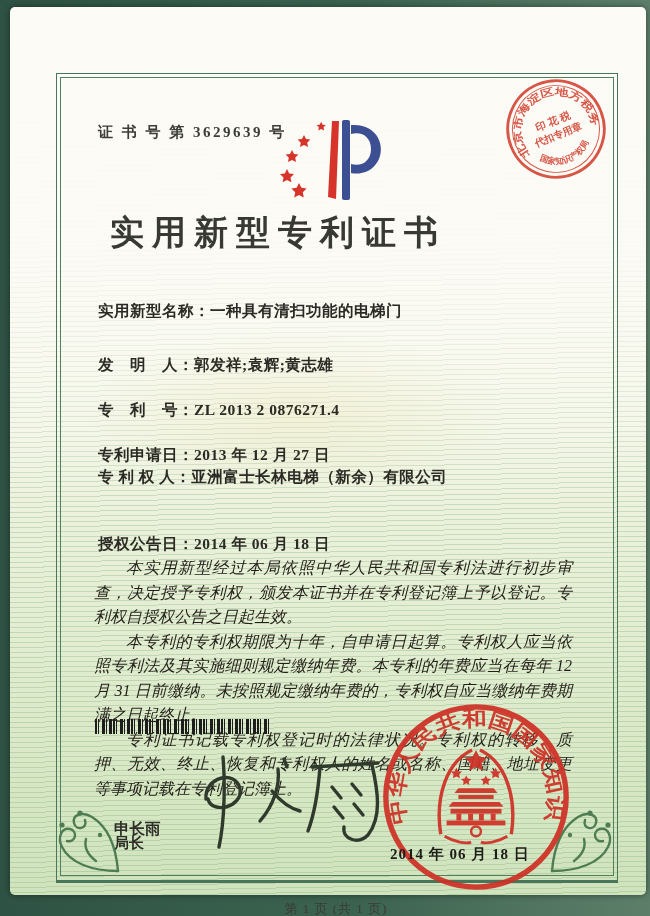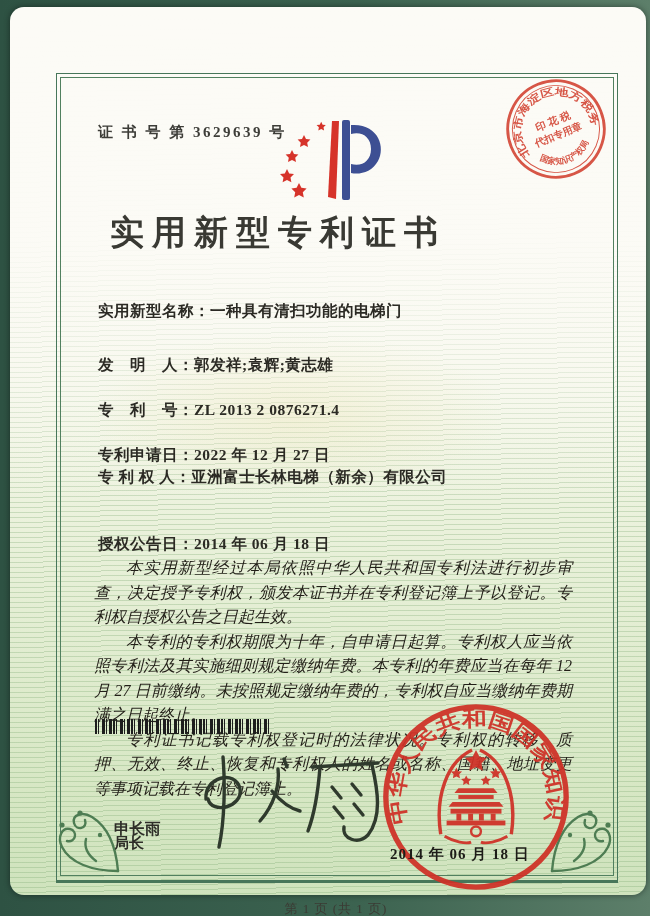--- a/index.html
+++ b/index.html
@@ -3,21 +3,21 @@
 <meta charset="utf-8">
 <style>
   html,body{margin:0;padding:0;}
   body{
     width:650px;height:916px;position:relative;overflow:hidden;
     background:linear-gradient(90deg,#2e5243 0%,#3c6350 55%,#5d7f6a 100%);
     font-family:"Liberation Serif","DejaVu Serif",serif;
   }
   .paper{
     position:absolute;left:10px;top:7px;width:636px;height:888px;
-    border-radius:14px;
+    border-radius:5px;
     box-shadow:0 0 6px rgba(0,0,0,.45);
     background:
       radial-gradient(ellipse 300px 120px at 45% 46%, rgba(233,220,160,.25), rgba(233,220,160,0) 70%),
       linear-gradient(180deg, rgba(252,251,246,1) 0%, rgba(252,251,246,.95) 26%, rgba(252,251,246,0) 56%),
       repeating-linear-gradient(179deg, rgba(118,165,108,.30) 0px, rgba(118,165,108,.30) 1px, rgba(118,165,108,0) 1px, rgba(118,165,108,0) 5px),
       linear-gradient(180deg,#fcfbf6 0%,#f6f7ea 40%,#e6efd6 65%,#d7e7c4 88%,#cfe3bd 100%);
   }
   .frame-outer{
     position:absolute;left:46px;top:66px;width:560px;height:806px;
     border:1.5px solid #47765a;border-bottom-width:3px;
@@ -112,27 +112,27 @@
     </text>
     <text x="55" y="50" text-anchor="middle" font-size="11" fill="#d2402f" font-weight="bold">印 花 税</text>
     <text x="55" y="65" text-anchor="middle" font-size="10.5" fill="#d2402f" font-weight="bold">代扣专用章</text>
   </svg>
 
   <div class="doc-title">实用新型专利证书</div>
 
   <div class="field" style="top:348px">发　明　人：郭发祥;袁辉;黄志雄</div>
   <div class="field" style="top:294px">实用新型名称：一种具有清扫功能的电梯门</div>
   <div class="field" style="top:393px">专　利　号：ZL 2013 2 0876271.4</div>
-  <div class="field" style="top:438px">专利申请日：2022 年 12 月 27 日</div>
+  <div class="field" style="top:438px">专利申请日：2013 年 12 月 27 日</div>
   <div class="field" style="top:460px">专 利 权 人：亚洲富士长林电梯（新余）有限公司</div>
   <div class="field" style="top:527px">授权公告日：2014 年 06 月 18 日</div>
 
   <div class="body-text">
     <p>本实用新型经过本局依照中华人民共和国专利法进行初步审查，决定授予专利权，颁发本证书并在专利登记簿上予以登记。专利权自授权公告之日起生效。</p>
-    <p>本专利的专利权期限为十年，自申请日起算。专利权人应当依照专利法及其实施细则规定缴纳年费。本专利的年费应当在每年 12 月 27 日前缴纳。未按照规定缴纳年费的，专利权自应当缴纳年费期满之日起终止。</p>
+    <p>本专利的专利权期限为十年，自申请日起算。专利权人应当依照专利法及其实施细则规定缴纳年费。本专利的年费应当在每年 12 月 31 日前缴纳。未按照规定缴纳年费的，专利权自应当缴纳年费期满之日起终止。</p>
     <p>专利证书记载专利权登记时的法律状况。专利权的转移、质押、无效、终止、恢复和专利权人的姓名或名称、国籍、地址变更等事项记载在专利登记簿上。</p>
   </div>
 
   <div class="barcode"></div>
 
   <div class="signer-title">局长</div>
   <div class="signer-name">申长雨</div>
 
   <svg class="signature-svg" width="195" height="100" viewBox="0 0 195 100">
     <g fill="none" stroke="#2f3a2d" stroke-width="3.4" stroke-linecap="round" stroke-linejoin="round">

